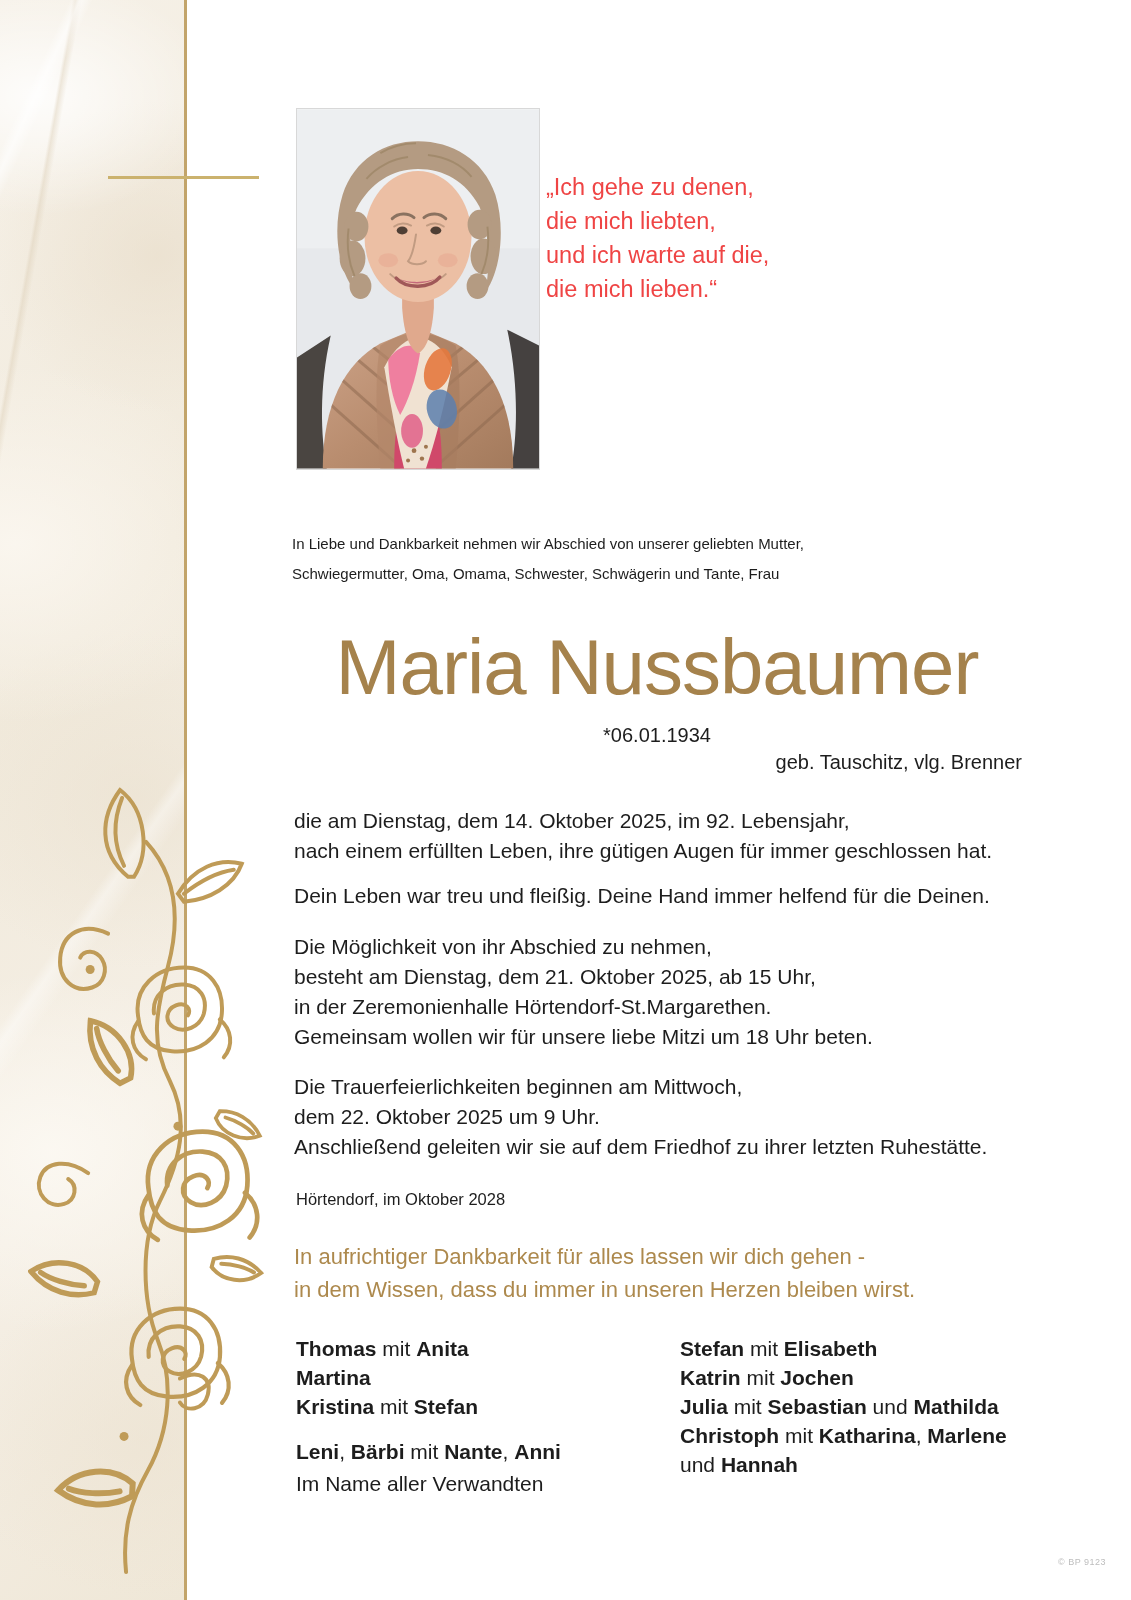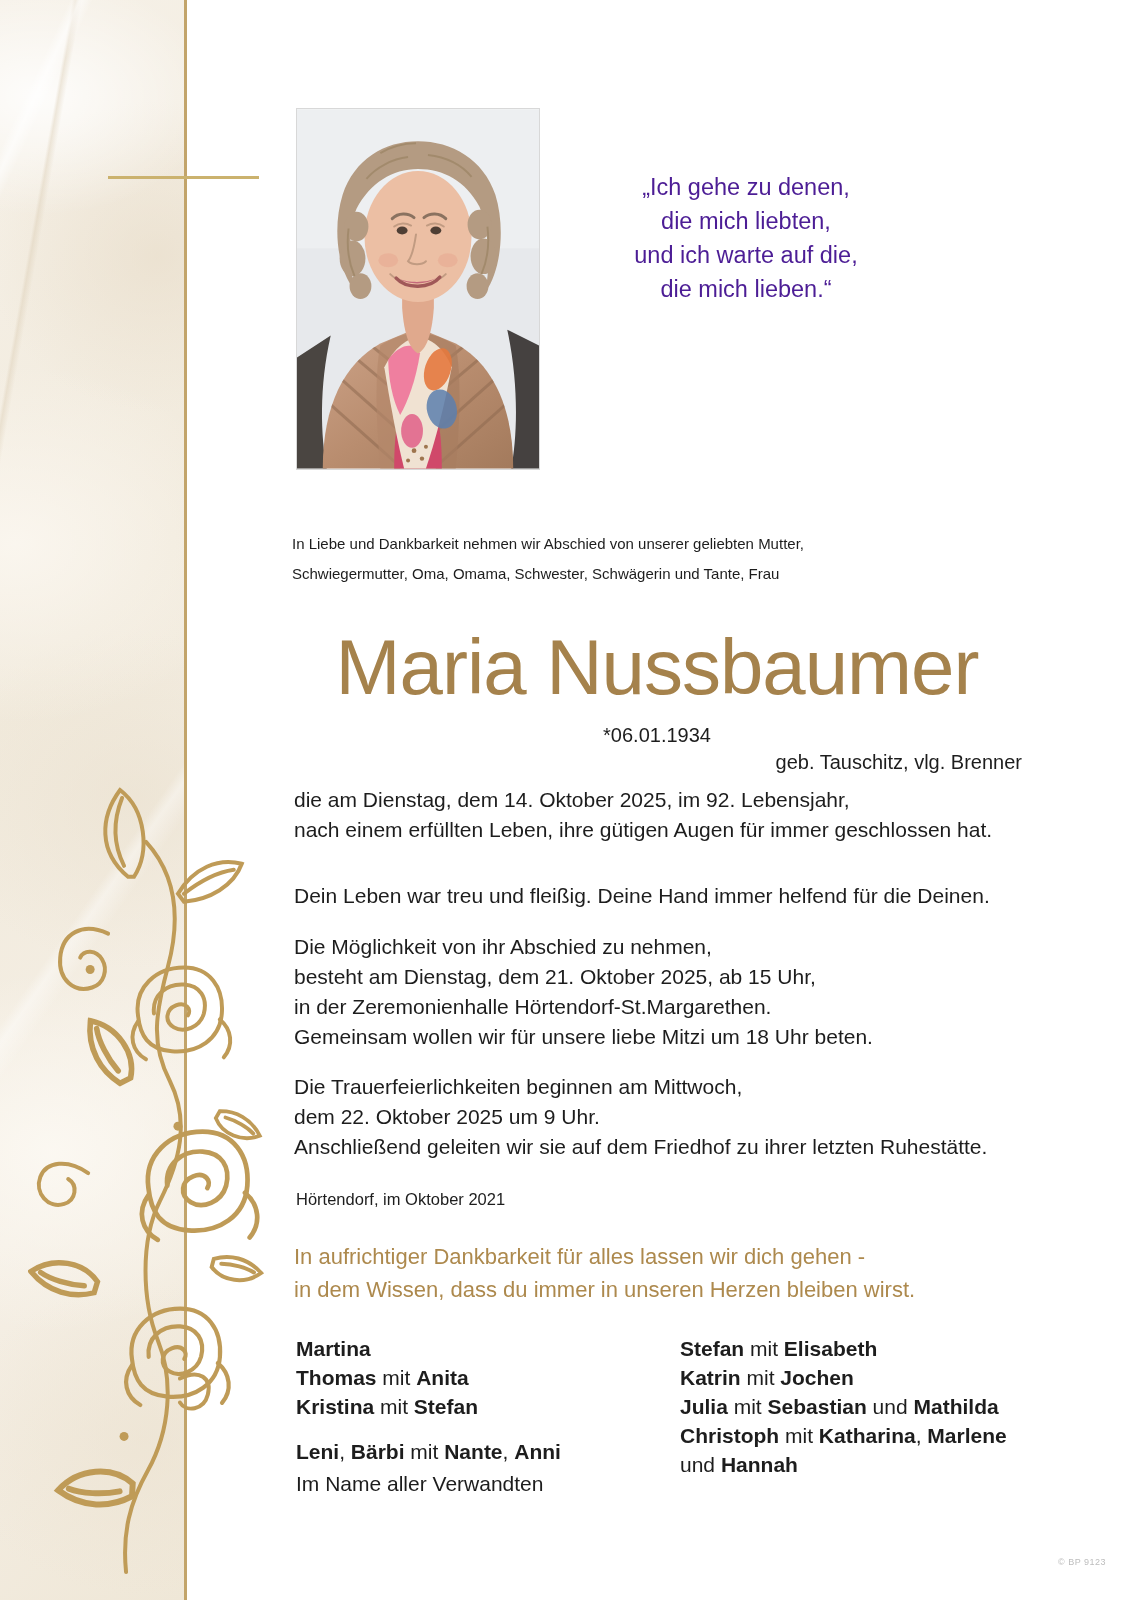--- a/index.html
+++ b/index.html
@@ -29,29 +29,29 @@
   .vline{position:absolute; left:184px; top:0; width:3px; height:1600px; background:#c2a46a;}
   .hline{position:absolute; left:108px; top:176px; width:151px; height:3px; background:#cbb26e;}
   .roses{position:absolute; left:28px; top:782px; width:240px; height:818px;}
 
   
   .photo{position:absolute; left:296px; top:108px; width:244px; height:362px; border:1px solid #d8d8d8; box-sizing:border-box;}
 
   
   .quote{
     position:absolute; left:546px; top:170px; width:400px;
-    color:#4c1d95; font-size:23.5px; line-height:34px; text-align:center; white-space:pre-line;
+    color:#ef4444; font-size:23.5px; line-height:34px; white-space:pre-line;
   }
   .intro{position:absolute; left:292px; top:529px; width:720px; font-size:15px; line-height:30px; white-space:pre-line;}
   .deceased-name{position:absolute; left:292px; top:628px; width:730px; text-align:center;
     color:#a5824c; font-size:78px; line-height:1; font-weight:400; letter-spacing:-1px;}
   .birth{position:absolute; left:292px; top:722px; width:730px; text-align:center; font-size:20px; line-height:26px;}
   .maiden{position:absolute; left:292px; top:749px; width:730px; text-align:right; font-size:20px; line-height:26px;}
   .para{position:absolute; left:294px; width:720px; font-size:21px; line-height:30px; white-space:pre-line;}
-  .p-death{top:785px;}
+  .p-death{top:806px;}
   .p-tribute{top:881px;}
   .p-farewell{top:932px;}
   .p-funeral{top:1072px;}
   .place-date{position:absolute; left:296px; top:1188px; font-size:16.5px; line-height:22px;}
   .thanks{position:absolute; left:294px; top:1240px; width:720px; color:#ad894d; font-size:22px; line-height:33px; white-space:pre-line;}
 
   .col{position:absolute; top:1334px; font-size:21px; line-height:29px;}
   .col-left{left:296px; width:370px;}
   .col-right{left:680px; width:440px;}
   .name-line span{font-weight:400;}
@@ -202,28 +202,28 @@
   <div class="para p-death">die am Dienstag, dem 14. Oktober 2025, im 92. Lebensjahr,
 nach einem erfüllten Leben, ihre gütigen Augen für immer geschlossen hat.</div>
   <div class="para p-tribute">Dein Leben war treu und fleißig. Deine Hand immer helfend für die Deinen.</div>
   <div class="para p-farewell">Die Möglichkeit von ihr Abschied zu nehmen,
 besteht am Dienstag, dem 21. Oktober 2025, ab 15 Uhr,
 in der Zeremonienhalle Hörtendorf-St.Margarethen.
 Gemeinsam wollen wir für unsere liebe Mitzi um 18 Uhr beten.</div>
   <div class="para p-funeral">Die Trauerfeierlichkeiten beginnen am Mittwoch,
 dem 22. Oktober 2025 um 9 Uhr.
 Anschließend geleiten wir sie auf dem Friedhof zu ihrer letzten Ruhestätte.</div>
-  <div class="place-date">Hörtendorf, im Oktober 2021</div>
+  <div class="place-date">Hörtendorf, im Oktober 2028</div>
   <div class="thanks">In aufrichtiger Dankbarkeit für alles lassen wir dich gehen -
 in dem Wissen, dass du immer in unseren Herzen bleiben wirst.</div>
 
   <div class="col col-left">
     <div>
+        <div class="name-line"><span class="bold">Thomas</span><span> mit </span><span class="bold">Anita</span></div>
         <div class="name-line"><span class="bold">Martina</span></div>
-        <div class="name-line"><span class="bold">Thomas</span><span> mit </span><span class="bold">Anita</span></div>
         <div class="name-line"><span class="bold">Kristina</span><span> mit </span><span class="bold">Stefan</span></div>
       </div>
     <div class="grp2">
         <div class="name-line"><span class="bold">Leni</span><span>, </span><span class="bold">Bärbi</span><span> mit </span><span class="bold">Nante</span><span>, </span><span class="bold">Anni</span></div>
       </div>
     <div class="closing">Im Name aller Verwandten</div>
   </div>
   <div class="col col-right">
     <div>
         <div class="name-line"><span class="bold">Stefan</span><span> mit </span><span class="bold">Elisabeth</span></div>

